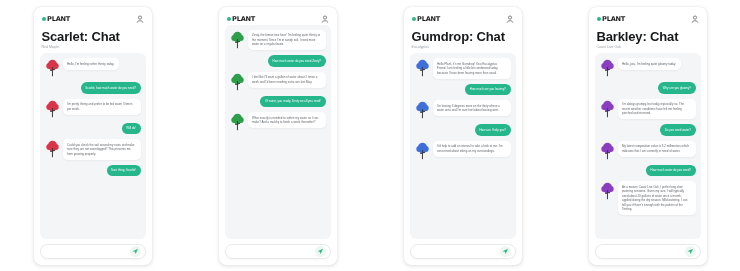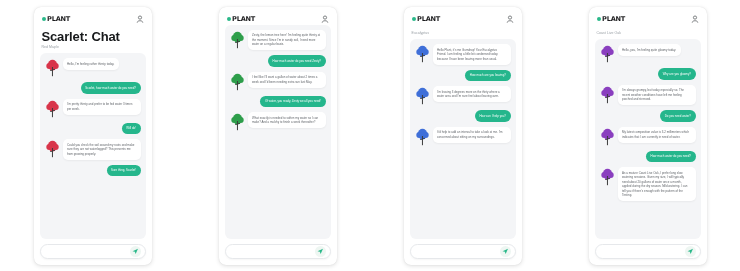--- a/index.html
+++ b/index.html
@@ -361,20 +361,21 @@
             <span class="brand-name">PLANT</span>
           </div>
           <div class="avatar-icon">
             <svg viewBox="0 0 10 10" width="8" height="8">
               <circle cx="5" cy="3.2" r="2.0" fill="none" stroke="#3c4043" stroke-width="0.8"></circle>
               <path d="M1.5 9 C1.5 6.4 8.5 6.4 8.5 9" fill="none" stroke="#3c4043" stroke-width="0.8" stroke-linecap="round"></path>
             </svg>
           </div>
         </div>
         <div class="titleblock">
+          <div class="chat-title">Gumdrop: Chat</div>
           <div class="chat-subtitle">Eucalyptus</div>
         </div>
         <div class="thread">
           <div class="row in">
             <div class="tree">
               <svg viewBox="0 0 15 19" width="15" height="19">
                 <circle cx="7.5" cy="6.4" r="4.6" fill="#3f6fd8"></circle>
                 <circle cx="4.2" cy="8.0" r="2.9" fill="#3f6fd8"></circle>
                 <circle cx="10.8" cy="8.0" r="2.9" fill="#3f6fd8"></circle>
                 <circle cx="7.5" cy="9.3" r="3.3" fill="#3f6fd8"></circle>
@@ -440,20 +441,21 @@
             <span class="brand-name">PLANT</span>
           </div>
           <div class="avatar-icon">
             <svg viewBox="0 0 10 10" width="8" height="8">
               <circle cx="5" cy="3.2" r="2.0" fill="none" stroke="#3c4043" stroke-width="0.8"></circle>
               <path d="M1.5 9 C1.5 6.4 8.5 6.4 8.5 9" fill="none" stroke="#3c4043" stroke-width="0.8" stroke-linecap="round"></path>
             </svg>
           </div>
         </div>
         <div class="titleblock">
+          <div class="chat-title">Barkley: Chat</div>
           <div class="chat-subtitle">Coast Live Oak</div>
         </div>
         <div class="thread">
           <div class="row in">
             <div class="tree">
               <svg viewBox="0 0 15 19" width="15" height="19">
                 <circle cx="7.5" cy="6.4" r="4.6" fill="#8a3fbf"></circle>
                 <circle cx="4.2" cy="8.0" r="2.9" fill="#8a3fbf"></circle>
                 <circle cx="10.8" cy="8.0" r="2.9" fill="#8a3fbf"></circle>
                 <circle cx="7.5" cy="9.3" r="3.3" fill="#8a3fbf"></circle>

